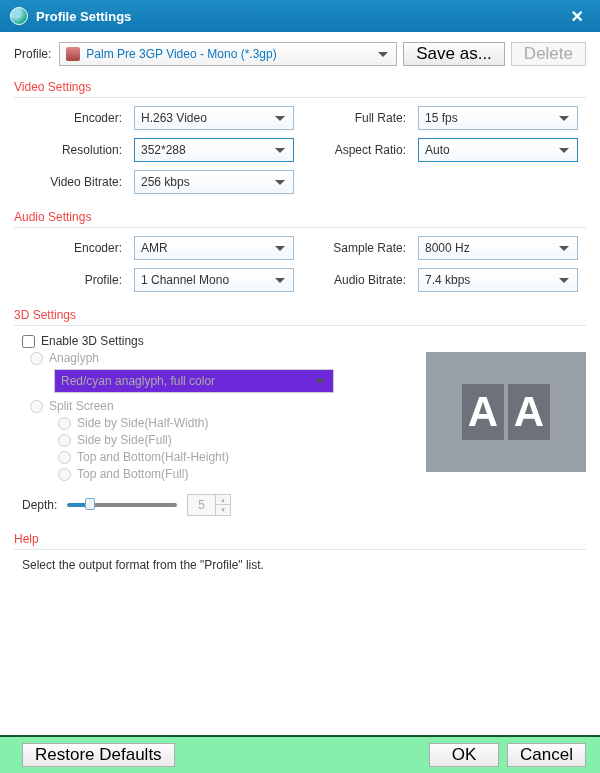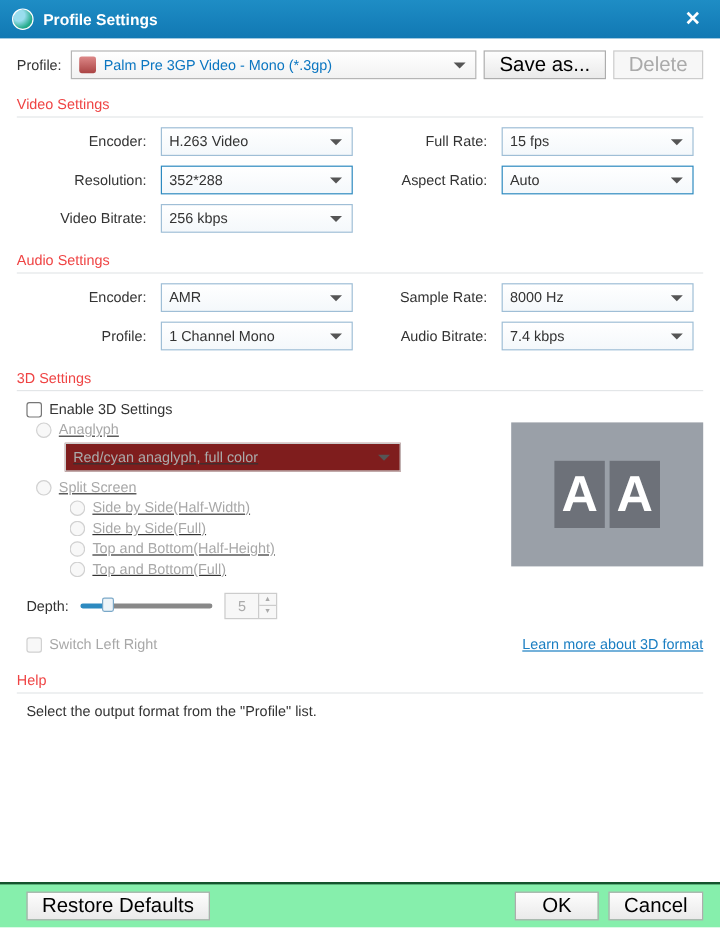--- a/index.html
+++ b/index.html
@@ -109,26 +109,26 @@
       border-right: 5px solid transparent;
       border-top: 5px solid #555;
     }
     .checklabel { margin-left: 8px; display:flex; align-items:center; gap:6px; color:#333; }
     .checklabel input { width:13px; height:13px; }
     .disabled-text { color: #a8a8a8; }
     .radio-row { display:flex; align-items:center; gap:6px; margin:3px 0 3px 16px; }
     .radio-row.sub { margin-left: 44px; }
     .radio-row input[type=radio] { width:13px; height:13px; }
     .combo.disabled {
-      border-color: #ccc; background:#7f1d1d; color:#aaa;
+      border-color: #ccc; background:#6d28d9; color:#aaa;
     }
     .threed-wrap {
       display:flex; gap: 30px;
     }
-    .threed-left { flex:1;text-decoration:underline; }
+    .threed-left { flex:1; }
     .preview-box {
       width: 160px; height: 120px;
       background: #9aa0a8;
       display:flex; align-items:center; justify-content:center;
       margin-top: 4px;
     }
     .preview-box .aa {
       display:flex; gap:4px;
     }
     .preview-box .aa span {
@@ -326,27 +326,20 @@
         </div>
       <div class="spinner">
         <span>5</span>
         <div class="spin-btns">
             <div>▲</div>
             <div>▼</div>
           </div>
       </div>
     </div>
 
-    <div class="switch-row">
-      <div class="lbl disabled-text">
-        <input type="checkbox" disabled="" style="">
-        <span>Switch Left Right</span>
-      </div>
-      <a class="link">Learn more about 3D format</a>
-    </div>
   </div>
 
   <div class="group">
     <div class="group-title">Help</div>
     <div style="margin-left:8px;">Select the output format from the "Profile" list.</div>
   </div>
 </div>
 
 <div class="footer">
   <div class="left">

